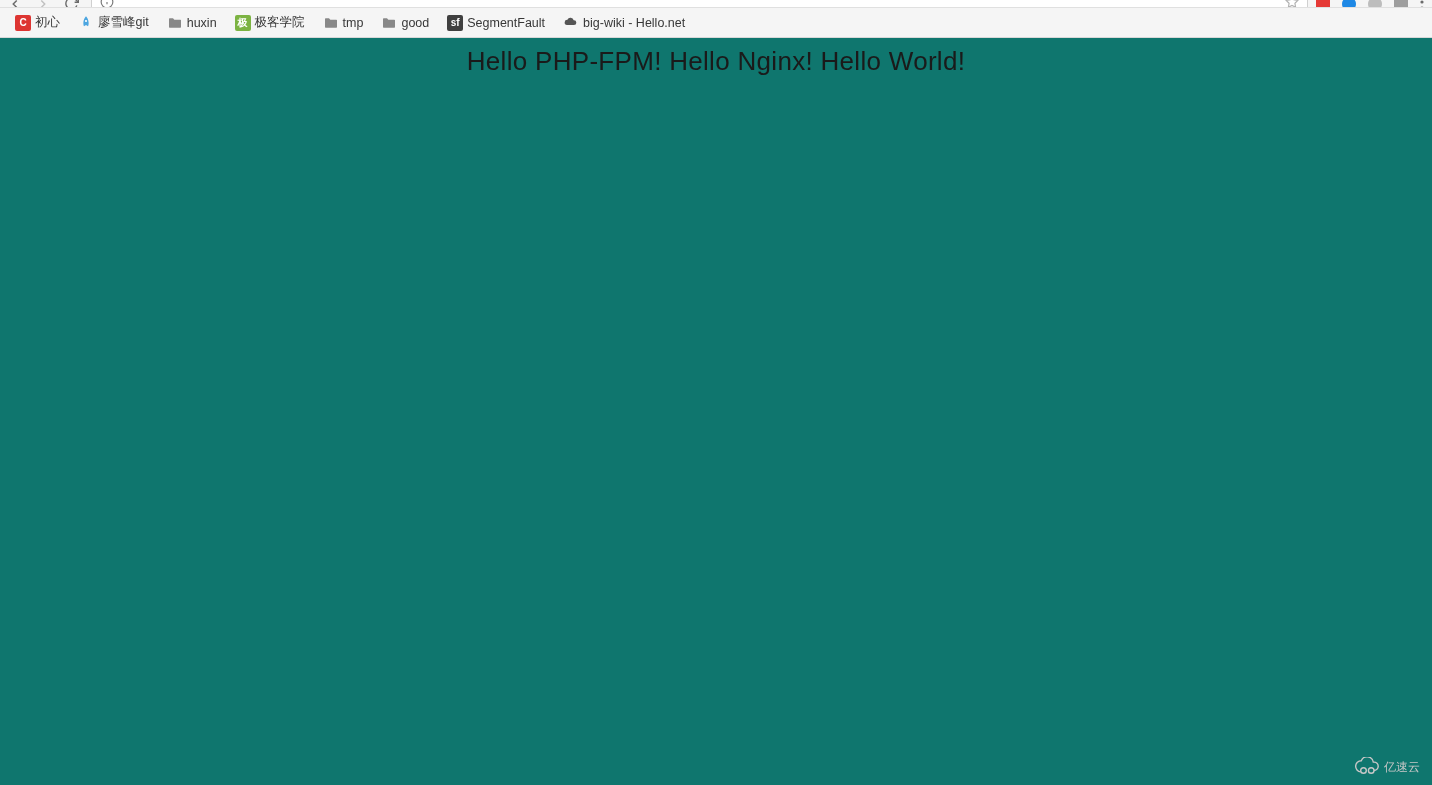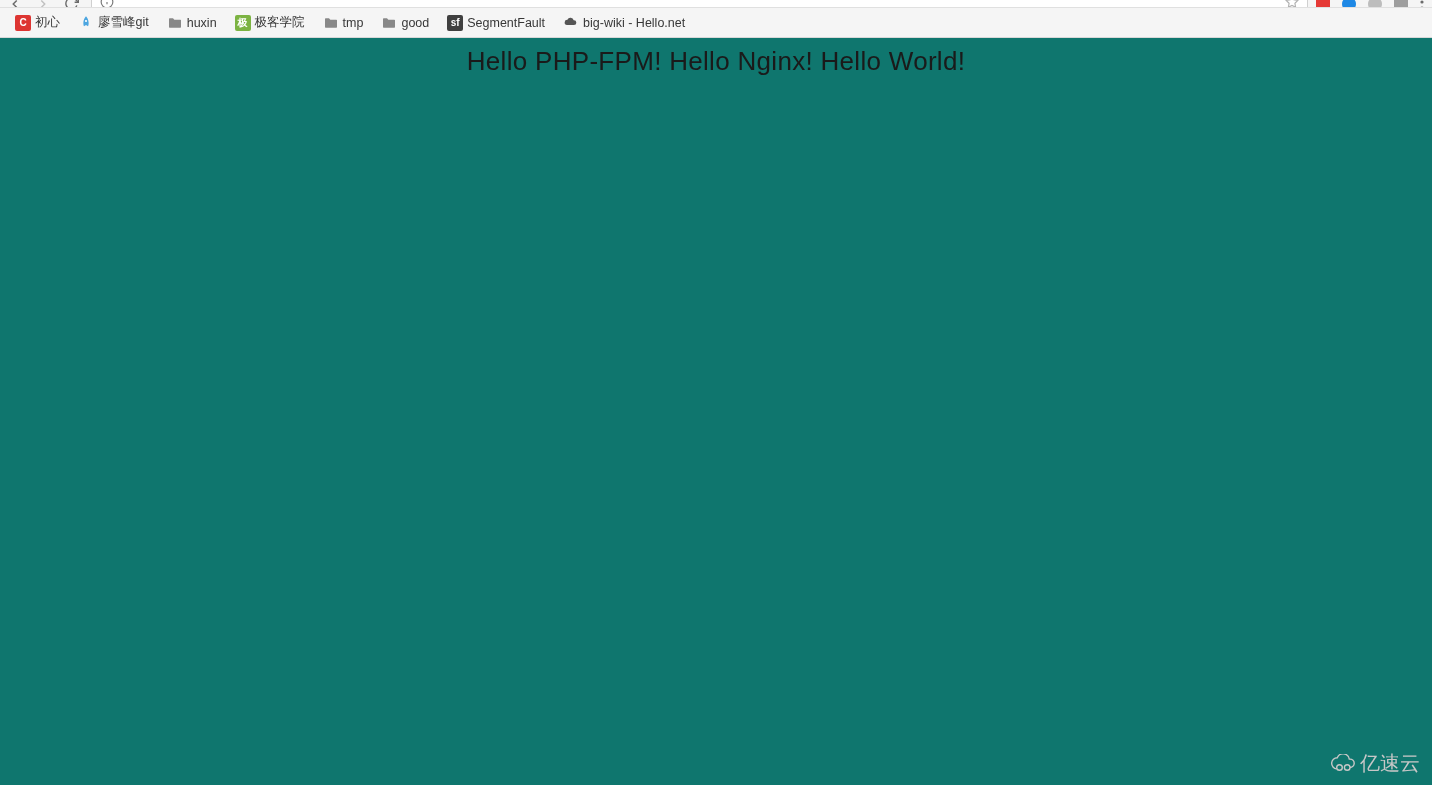--- a/index.html
+++ b/index.html
@@ -118,21 +118,21 @@
       letter-spacing: 0.3px;
     }
     .watermark {
       position: absolute;
       right: 12px;
       bottom: 8px;
       display: flex;
       align-items: center;
       gap: 5px;
       color: #c7c7c7;
-      font-size: 20px;
+      font-size: 12px;
     }
     .watermark-logo {
       width: 26px;
       height: 20px;
       display: inline-block;
     }
     .star-icon {
       color: #b0b0b0;
       margin-left: auto;
     }

